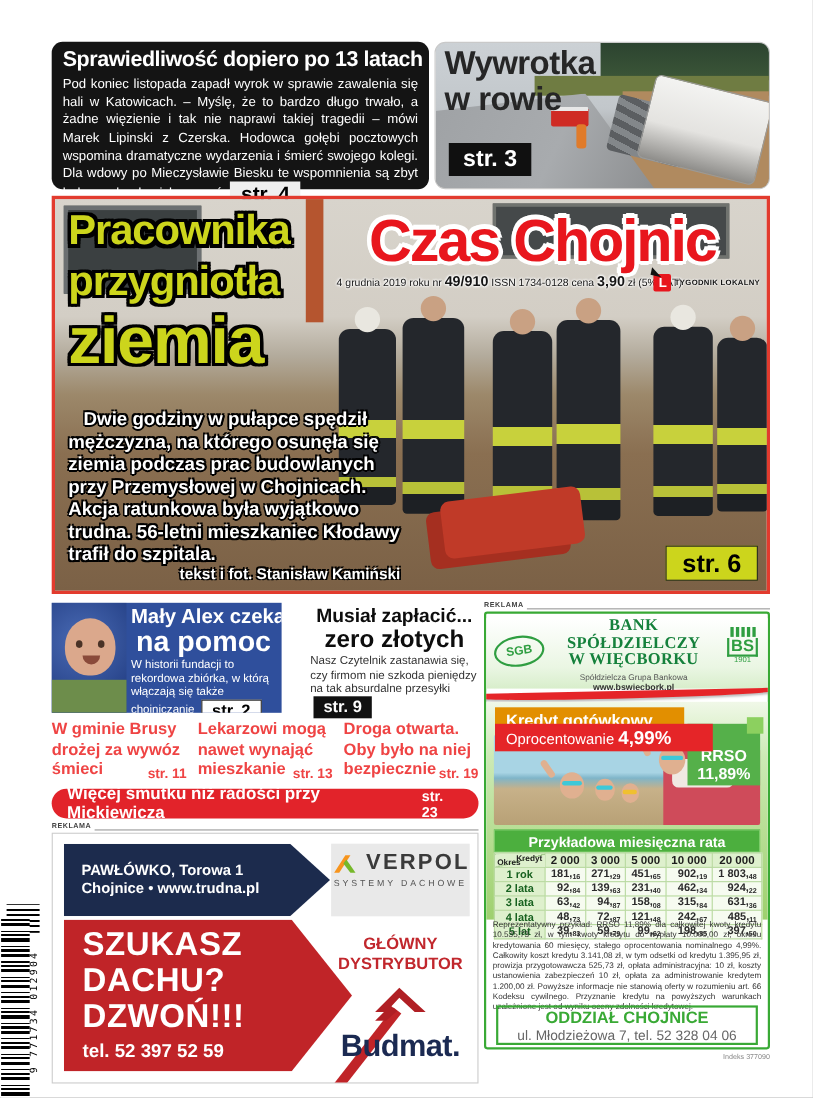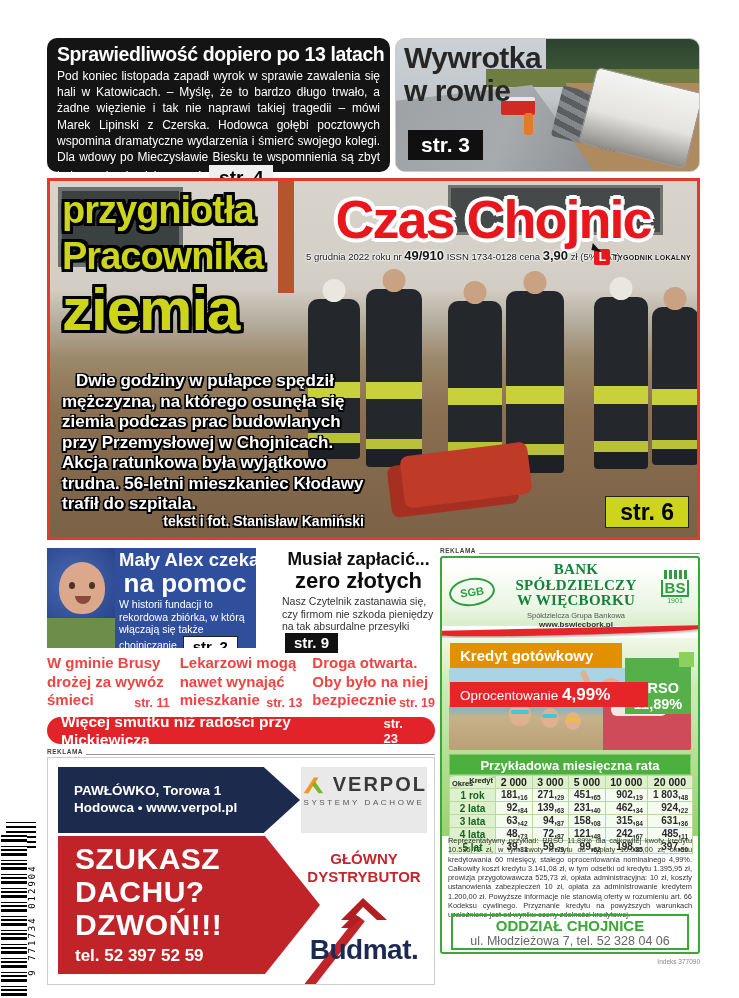--- a/index.html
+++ b/index.html
@@ -114,21 +114,21 @@
   .bank-site { font-size:8px; font-weight:bold; color:#333; }
   .bs-logo { position:absolute; right:6px; top:8px; width:34px; text-align:center; color:#2f9e41; }
   .bs-bars { display:flex; justify-content:center; gap:2px; }
   .bs-bars i { width:3px; height:9px; background:#2f9e41; }
   .bs-txt { font-size:15px; font-weight:bold; line-height:15px; border:2px solid #2f9e41; border-top:none; padding:0 2px; display:inline-block; }
   .bs-year { font-size:7px; }
   .ribbon-wrap { height:12px; position:relative; overflow:visible; }
   .ribbon { position:absolute; left:-4px; right:-4px; top:2px; height:7px; background:#e52528; border-radius:0 0 60% 40%; transform:rotate(-1.2deg); box-shadow:0 2px 2px rgba(0,0,0,0.25); }
   .promo { position:relative; height:198px; background:linear-gradient(180deg,#f0f8e8 0%,#cdeab5 25%,#9ed06e 100%); }
   .band-orange { position:absolute; left:8px; top:5px; width:172px; height:25px; background:#e28f00; color:#fff; font-size:15px; font-weight:bold; line-height:25px; padding-left:10px; z-index:3; }
-  .band-red { position:absolute; left:8px; top:44px; width:198px; height:25px; background:#e52528; color:#fff; font-size:13.5px; line-height:25px; padding-left:10px; z-index:3; }
+  .band-red { position:absolute; left:8px; top:20px; width:198px; height:25px; background:#e52528; color:#fff; font-size:13.5px; line-height:25px; padding-left:10px; z-index:3; }
   .band-red b { font-size:17px; }
   .rrso { position:absolute; right:7px; top:20px; width:66px; height:56px; background:#55b04a; color:#fff; font-weight:bold; font-size:14.5px; line-height:16px; text-align:center; padding-top:22px; z-index:2; }
   .rrso::after { content:""; position:absolute; right:-3px; top:-6px; width:15px; height:15px; background:#8cd05f; }
   .fam-photo { position:absolute; left:7px; top:30px; right:7px; height:82px; background:linear-gradient(180deg,#a8d4e4 0%,#a8d4e4 42%,#7fb5c9 48%,#c7b189 60%,#b8a176 100%); border-radius:2px; overflow:hidden; z-index:1; }
   .car { position:absolute; right:-8px; top:14px; width:96px; height:70px; background:#cf4b5a; border-radius:12px 6px 0 0; }
   .car::before { content:""; position:absolute; left:8px; top:8px; width:56px; height:26px; background:#f0e9e2; border-radius:6px; }
   .person { position:absolute; border-radius:50%; background:#e0b090; }
   .glasses { position:absolute; height:4px; border-radius:2px; }
   .arm { position:absolute; width:6px; height:18px; background:#e0b090; border-radius:3px; }
   .rata-title { position:absolute; left:7px; top:116px; right:7px; height:21px; background:#4caf3e; color:#fff; font-weight:bold; font-size:13px; line-height:21px; text-align:center; border:1px solid #7ccc6a; }
@@ -188,29 +188,29 @@
     <div class="abs beam"></div>
     <div class="ff helmet" style="left:258px;top:118px;width:52px;height:160px;"></div>
     <div class="ff" style="left:316px;top:108px;width:56px;height:178px;"></div>
     <div class="ff" style="left:398px;top:120px;width:54px;height:168px;"></div>
     <div class="ff" style="left:456px;top:110px;width:58px;height:182px;"></div>
     <div class="ff helmet" style="left:544px;top:116px;width:54px;height:172px;"></div>
     <div class="ff" style="left:602px;top:126px;width:46px;height:158px;"></div>
     <div class="abs bundle"></div>
 
     <div class="abs main-headline">
+      <div class="hl-s">Pracownika</div>
       <div class="hl-s">przygniotła</div>
-      <div class="hl-s">Pracownika</div>
       <div class="hl-b">ziemia</div>
     </div>
 
     <div class="abs masthead">
       <div class="mast-title">Czas Chojnic</div>
       <div class="dateline">
-        <span>5 grudnia 2022 roku nr </span><span class="b">49/910</span><span> ISSN 1734-0128 cena </span><span class="b">3,90</span><span> zł (5% VAT)</span>
+        <span>4 grudnia 2019 roku nr </span><span class="b">49/910</span><span> ISSN 1734-0128 cena </span><span class="b">3,90</span><span> zł (5% VAT)</span>
       </div>
       <div class="tl-logo">
         <div class="tl-icon">L</div>
         <div class="tl-text">TYGODNIK LOKALNY</div>
       </div>
     </div>
 
     <div class="abs lead">Dwie godziny w pułapce spędził mężczyzna, na którego osunęła się ziemia podczas prac budowlanych przy Przemysłowej w Chojnicach. Akcja ratunkowa była wyjątkowo trudna. 56-letni mieszkaniec Kłodawy trafił do szpitala.</div>
     <div class="abs byline">tekst i fot. Stanisław Kamiński</div>
     <div class="pageref-y">str. 6</div>
@@ -270,21 +270,21 @@
     </div>
   <div class="abs reklama rk-right">
       <span>REKLAMA</span>
       <i></i>
     </div>
 
   <div class="abs roof-ad">
     <div class="white-chv"></div>
     <div class="navy-chv">
       <div>PAWŁÓWKO, Torowa 1</div>
-      <div>Hodowca • www.verpol.pl</div>
+      <div>Chojnice • www.trudna.pl</div>
     </div>
     <div class="red-chv">
       <div class="big">SZUKASZ</div>
       <div class="big">DACHU?</div>
       <div class="big">DZWOŃ!!!</div>
       <div class="tel">tel. 52 397 52 59</div>
     </div>
     <div class="red-stripe"></div>
     <div class="verpol-box">
       <div class="verpol-row">

